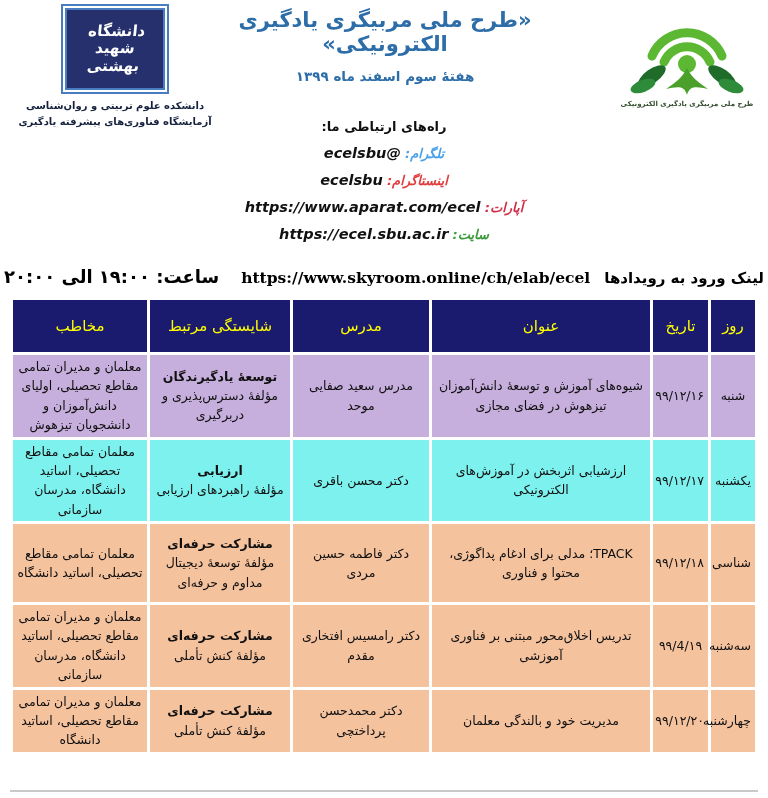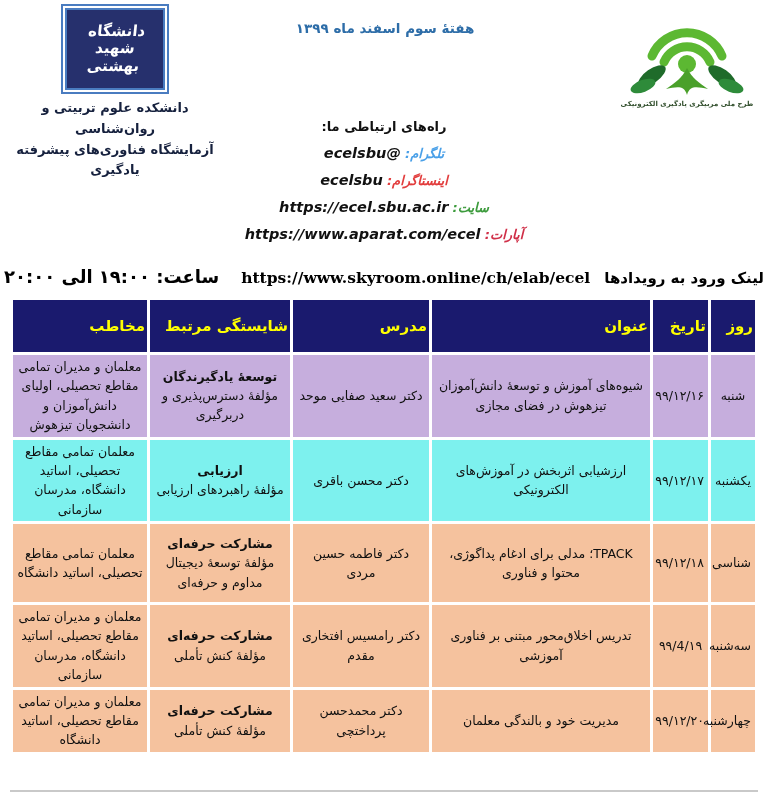--- a/index.html
+++ b/index.html
@@ -6,21 +6,21 @@
   body{width:768px;height:798px;position:relative;overflow:hidden;
        font-family:"DejaVu Sans",sans-serif;color:#111;}
   
   .hdr{position:absolute;top:0;left:0;width:768px;height:115px;}
   .sbu-block{position:absolute;left:0;top:8px;width:230px;text-align:center;}
   .sbu-box{margin:0 auto;width:96px;height:78px;background:#26306d;
            border:2px solid #4a7cc0;outline:2px solid #4a7cc0;outline-offset:2px;
            display:flex;align-items:center;justify-content:center;}
   .sbu-callig{color:#fff;font-weight:bold;font-size:15px;line-height:1.15;
               transform:skewX(-6deg);}
-  .sbu-cap{margin-top:8px;font-size:13px;font-weight:bold;color:#16213e;line-height:1.6;}
+  .sbu-cap{margin-top:8px;font-size:10px;font-weight:bold;color:#16213e;line-height:1.6;}
   .center-head{position:absolute;left:190px;top:8px;width:390px;text-align:center;direction:rtl;}
   .main-title{font-size:21px;font-weight:bold;color:#2d6da8;}
   .sub-title{margin-top:12px;font-size:13.5px;font-weight:bold;color:#2d6da8;}
   .ecel-block{position:absolute;right:6px;top:2px;width:150px;text-align:center;}
   .ecel-cap{font-size:7px;font-weight:bold;color:#33502e;margin-top:-2px;}
   
   .contact{position:absolute;top:119px;left:0;width:768px;text-align:center;direction:rtl;}
   .contact-head{font-size:13px;font-weight:bold;color:#111;}
   .contact-line{margin-top:11px;font-size:13px;direction:rtl;font-style:italic;}
   .c-label{font-weight:bold;font-size:13px;}
@@ -29,22 +29,22 @@
   .events-bar{position:absolute;top:266px;left:4px;width:760px;direction:rtl;
               display:flex;justify-content:space-between;align-items:flex-end;}
   .link-group{display:flex;direction:rtl;align-items:baseline;}
   .link-label{font-size:15px;font-weight:bold;color:#000;}
   .link-url{font-family:"DejaVu Serif",serif;font-weight:bold;font-size:15.5px;
             color:#000;margin-right:14px;direction:ltr;}
   .time-label{font-size:18px;font-weight:bold;color:#000;}
   
   table.sched{position:absolute;top:297px;left:10px;width:748px;direction:rtl;
               border-collapse:separate;border-spacing:3px;background:#fff;table-layout:fixed;}
-  table.sched th{background:#1a1a6e;color:#ffff00;font-weight:bold;font-size:15px;
-                 height:48px;padding:2px;text-align:right;}
+  table.sched th{background:#1a1a6e;color:#ffff00;font-weight:normal;font-size:15px;
+                 height:48px;padding:2px;}
   table.sched td{background:var(--row-bg,#eee);text-align:center;vertical-align:middle;
                  font-size:12.5px;line-height:1.55;padding:2px 4px;color:#101010;
                  word-break:keep-all;}
   tr.data-row{height:78px;}
   tr.data-row:last-child{height:62px;}
   .comp-main{font-weight:bold;}
   .crop-line{position:absolute;top:790px;left:10px;width:748px;height:2px;background:#c9c9c9;}
 </style>
 </head>
 <body>
@@ -55,20 +55,21 @@
     <div class="sbu-box">
       <div class="sbu-callig">دانشگاه شهید بهشتی</div>
     </div>
     <div class="sbu-cap">
       <div>دانشکده علوم تربیتی و روان‌شناسی</div>
       <div>آزمایشگاه فناوری‌های پیشرفته یادگیری</div>
     </div>
   </div>
 
   <div class="center-head">
+    <div class="main-title">«طرح ملی مربیگری یادگیری الکترونیکی»</div>
     <div class="sub-title">هفتهٔ سوم اسفند ماه ۱۳۹۹</div>
   </div>
 
   <div class="ecel-block">
     <svg width="150" height="96" viewBox="0 0 150 96">
       <path d="M40 54 A38 38 0 0 1 110 54" fill="none" stroke="#5cb832" stroke-width="9" stroke-linecap="round"></path>
       <path d="M52 60 A25 25 0 0 1 98 60" fill="none" stroke="#5cb832" stroke-width="9" stroke-linecap="round"></path>
       <circle cx="75" cy="62" r="9" fill="#5cb832"></circle>
       <path d="M75 66 C70 76 63 81 54 87 C65 85 72 83 75 93 C78 83 85 85 96 87 C87 81 80 76 75 66 Z" fill="#4aa02a"></path>
       <ellipse cx="40" cy="74" rx="16" ry="7" fill="#1f6b2a" transform="rotate(-35 40 74)"></ellipse>
@@ -85,26 +86,26 @@
 
   <div class="contact-line">
     <span class="c-label" style="color: rgb(74, 160, 232);">تلگرام:</span>
     <span class="c-value">@ecelsbu</span>
   </div>
   <div class="contact-line">
     <span class="c-label" style="color: rgb(226, 61, 61);">اینستاگرام:</span>
     <span class="c-value">ecelsbu</span>
   </div>
   <div class="contact-line">
+    <span class="c-label" style="color: rgb(208, 47, 72);">آپارات:</span>
+    <span class="c-value">https://www.aparat.com/ecel</span>
+  </div>
+  <div class="contact-line">
     <span class="c-label" style="color: rgb(61, 155, 61);">سایت:</span>
     <span class="c-value">https://ecel.sbu.ac.ir</span>
-  </div>
-  <div class="contact-line">
-    <span class="c-label" style="color: rgb(208, 47, 72);">آپارات:</span>
-    <span class="c-value">https://www.aparat.com/ecel</span>
   </div>
 </div>
 
 <div class="events-bar">
   <div class="link-group">
     <span class="link-label">لینک ورود به رویدادها</span>
     <span class="link-url">https://www.skyroom.online/ch/elab/ecel</span>
   </div>
   <div class="time-label">ساعت: ۱۹:۰۰ الی ۲۰:۰۰</div>
 </div>
@@ -126,21 +127,21 @@
       <th>مدرس</th>
       <th>شایستگی مرتبط</th>
       <th>مخاطب</th>
     </tr>
   </thead>
   <tbody>
     <tr class="data-row" style="--row-bg: #c6aedd;">
       <td>شنبه</td>
       <td>۹۹/۱۲/۱۶</td>
       <td>شیوه‌های آموزش و توسعهٔ دانش‌آموزان تیزهوش در فضای مجازی</td>
-      <td>دکتر سعید صفایی موحد</td>
+      <td>مدرس سعید صفایی موحد</td>
       <td>
         <div class="comp-main">توسعهٔ یادگیرندگان</div>
         <div>مؤلفهٔ دسترس‌پذیری و دربرگیری</div>
       </td>
       <td>معلمان و مدیران تمامی مقاطع تحصیلی، اولیای دانش‌آموزان و دانشجویان تیزهوش</td>
     </tr>
     <tr class="data-row" style="--row-bg: #7df1ee;">
       <td>یکشنبه</td>
       <td>۹۹/۱۲/۱۷</td>
       <td>ارزشیابی اثربخش در آموزش‌های الکترونیکی</td>

